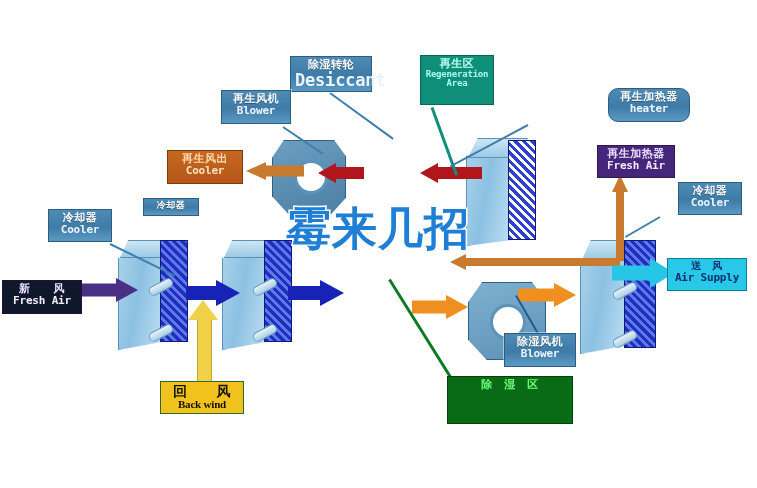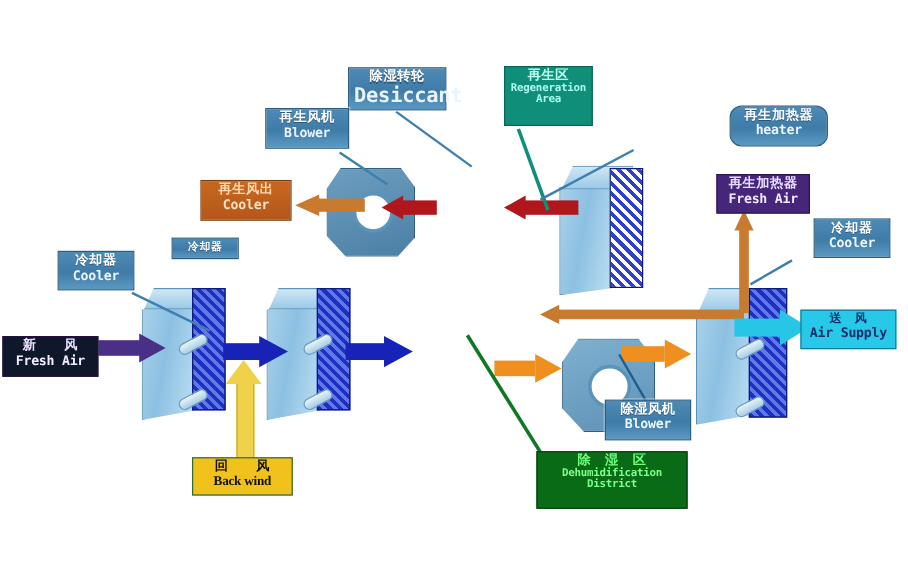--- a/index.html
+++ b/index.html
@@ -225,20 +225,21 @@
   <div class="leader" style="left:330px;top:92px;width:78px;transform:rotate(36deg);"></div>
   <div class="leader" style="left:283px;top:126px;width:48px;transform:rotate(34deg);"></div>
   <div class="leader teal" style="left:432px;top:106px;width:72px;transform:rotate(70deg);"></div>
   <div class="leader" style="left:528px;top:124px;width:88px;transform:rotate(152deg);"></div>
   <div class="leader" style="left:660px;top:216px;width:40px;transform:rotate(150deg);"></div>
   <div class="leader" style="left:110px;top:243px;width:72px;transform:rotate(26deg);"></div>
   <div class="leader dblue" style="left:540px;top:336px;width:48px;transform:rotate(-120deg);"></div>
   <div class="leader green" style="left:452px;top:378px;width:118px;transform:rotate(-122deg);"></div>
 
   <div id="title">
+    <span class="t-in">霉来几招</span>
   </div>
 
   <div id="label-layer">
       <div class="lbl b-blue" style="left: 290px; top: 56px; width: 82px; min-height: 34px;">
         <span class="cn" style="font-size: 11px;">除湿转轮</span>
         <span class="en" style="font-size: 17px;">Desiccant</span>
       </div>
       <div class="lbl b-blue" style="left: 221px; top: 90px; width: 70px; min-height: 34px;">
         <span class="cn" style="font-size: 11px;">再生风机</span>
         <span class="en" style="font-size: 11px;">Blower</span>
@@ -268,30 +269,29 @@
       </div>
       <div class="lbl b-orange" style="left: 167px; top: 150px; width: 76px; min-height: 34px;">
         <span class="cn" style="font-size: 11px;">再生风出</span>
         <span class="en" style="font-size: 11px;">Cooler</span>
       </div>
       <div class="lbl b-purple2" style="left: 2px; top: 280px; width: 80px; min-height: 34px;">
         <span class="cn" style="font-size: 11px;">新　　风</span>
         <span class="en" style="font-size: 11px;">Fresh Air</span>
       </div>
       <div class="lbl b-yellow" style="left: 160px; top: 381px; width: 84px; min-height: 32px;">
-        <span class="cn" style="font-size: 11px;">回　　风</span>
+        <span class="cn" style="font-size: 14px;">回　　风</span>
         <span class="en" style="font-size: 11px;">Back wind</span>
       </div>
       <div class="lbl b-blue" style="left: 504px; top: 333px; width: 72px; min-height: 34px;">
         <span class="cn" style="font-size: 11px;">除湿风机</span>
         <span class="en" style="font-size: 11px;">Blower</span>
       </div>
       <div class="lbl b-green" style="left: 447px; top: 376px; width: 126px; min-height: 48px;">
         <span class="cn" style="font-size: 11px;">除　湿　区</span>
-        <span class="en" style="font-size: 9px; white-space: normal; line-height: 1.05;">Dehumidification District</span>
       </div>
       <div class="lbl b-cyan" style="left: 667px; top: 258px; width: 80px; min-height: 33px;">
         <span class="cn" style="font-size: 10px;">送　风</span>
         <span class="en" style="font-size: 11px;">Air Supply</span>
       </div>
     </div>
 
 </div>
 
 </body></html>

